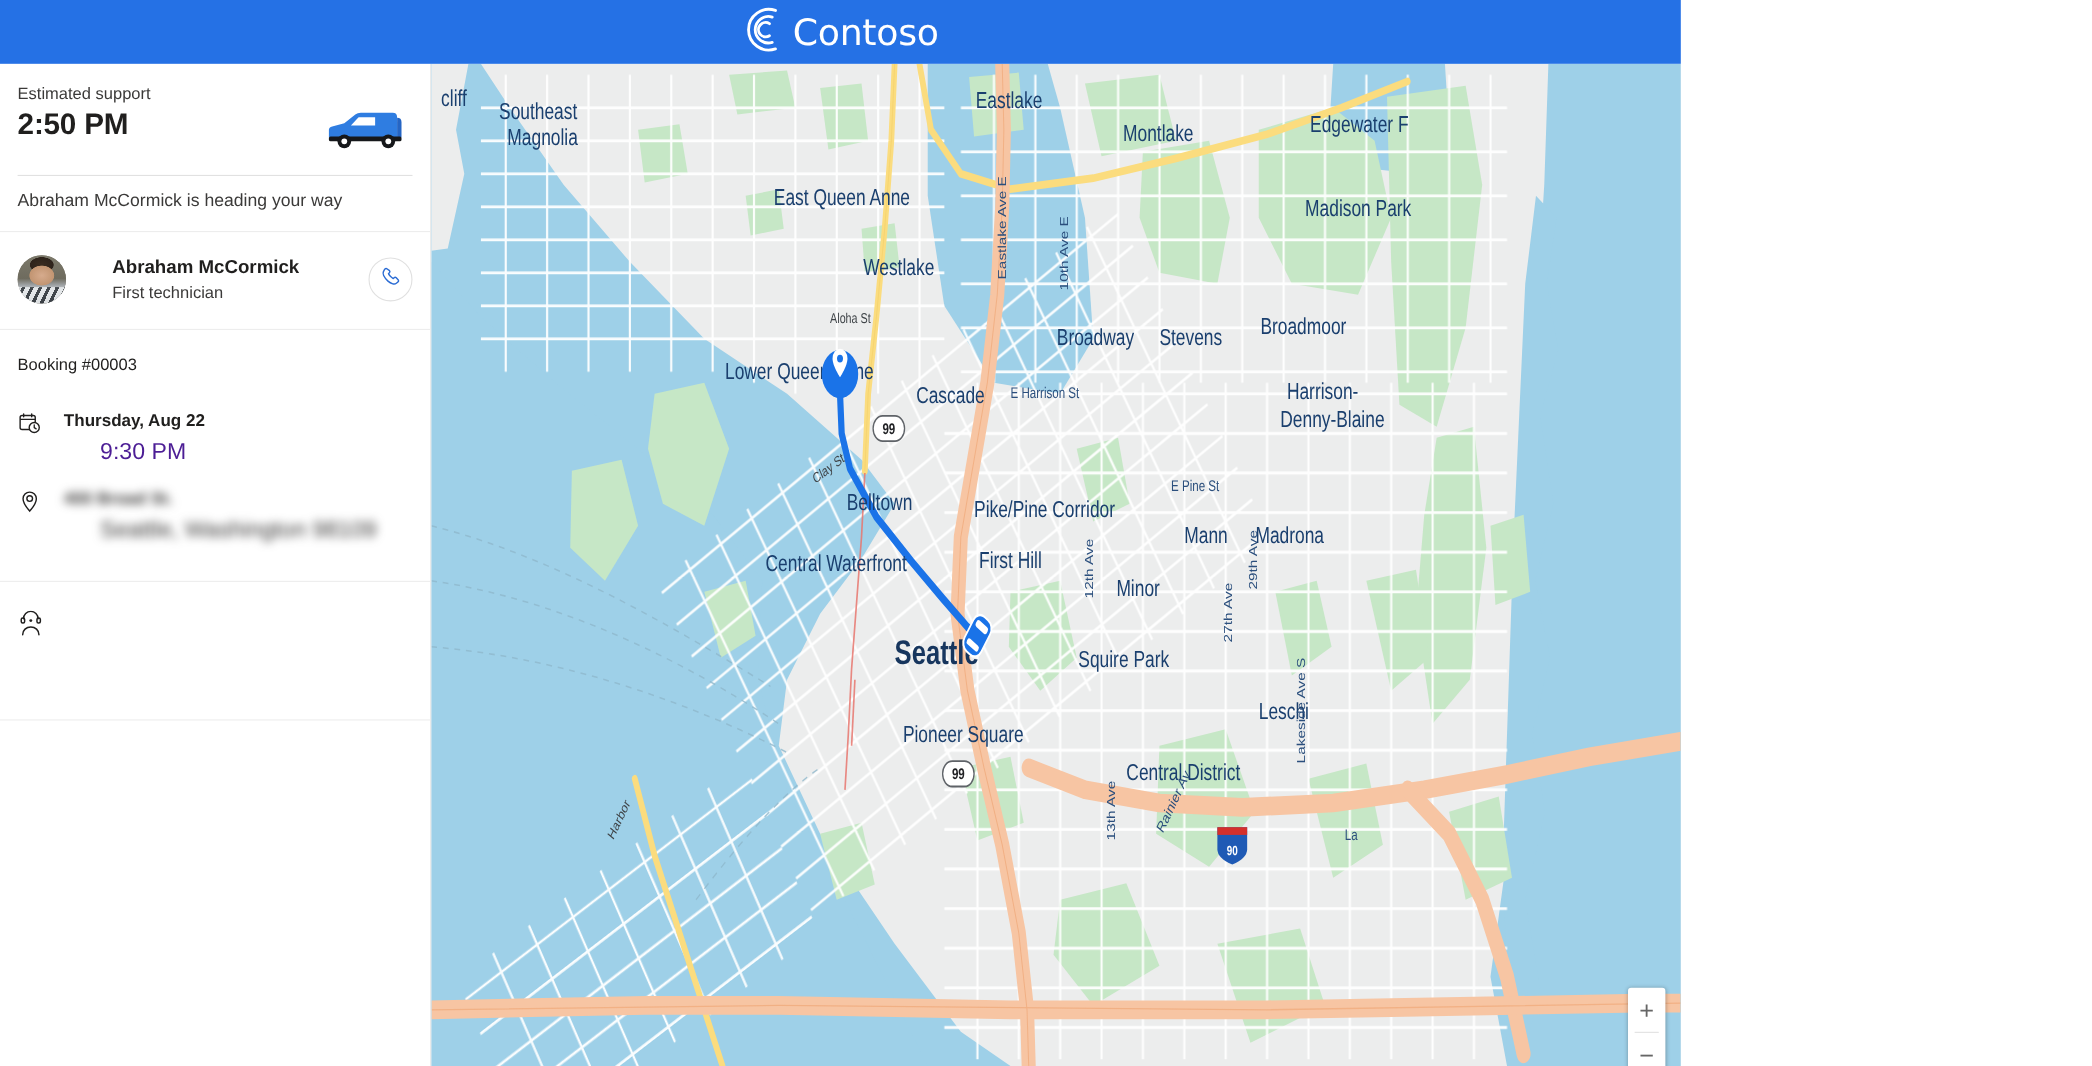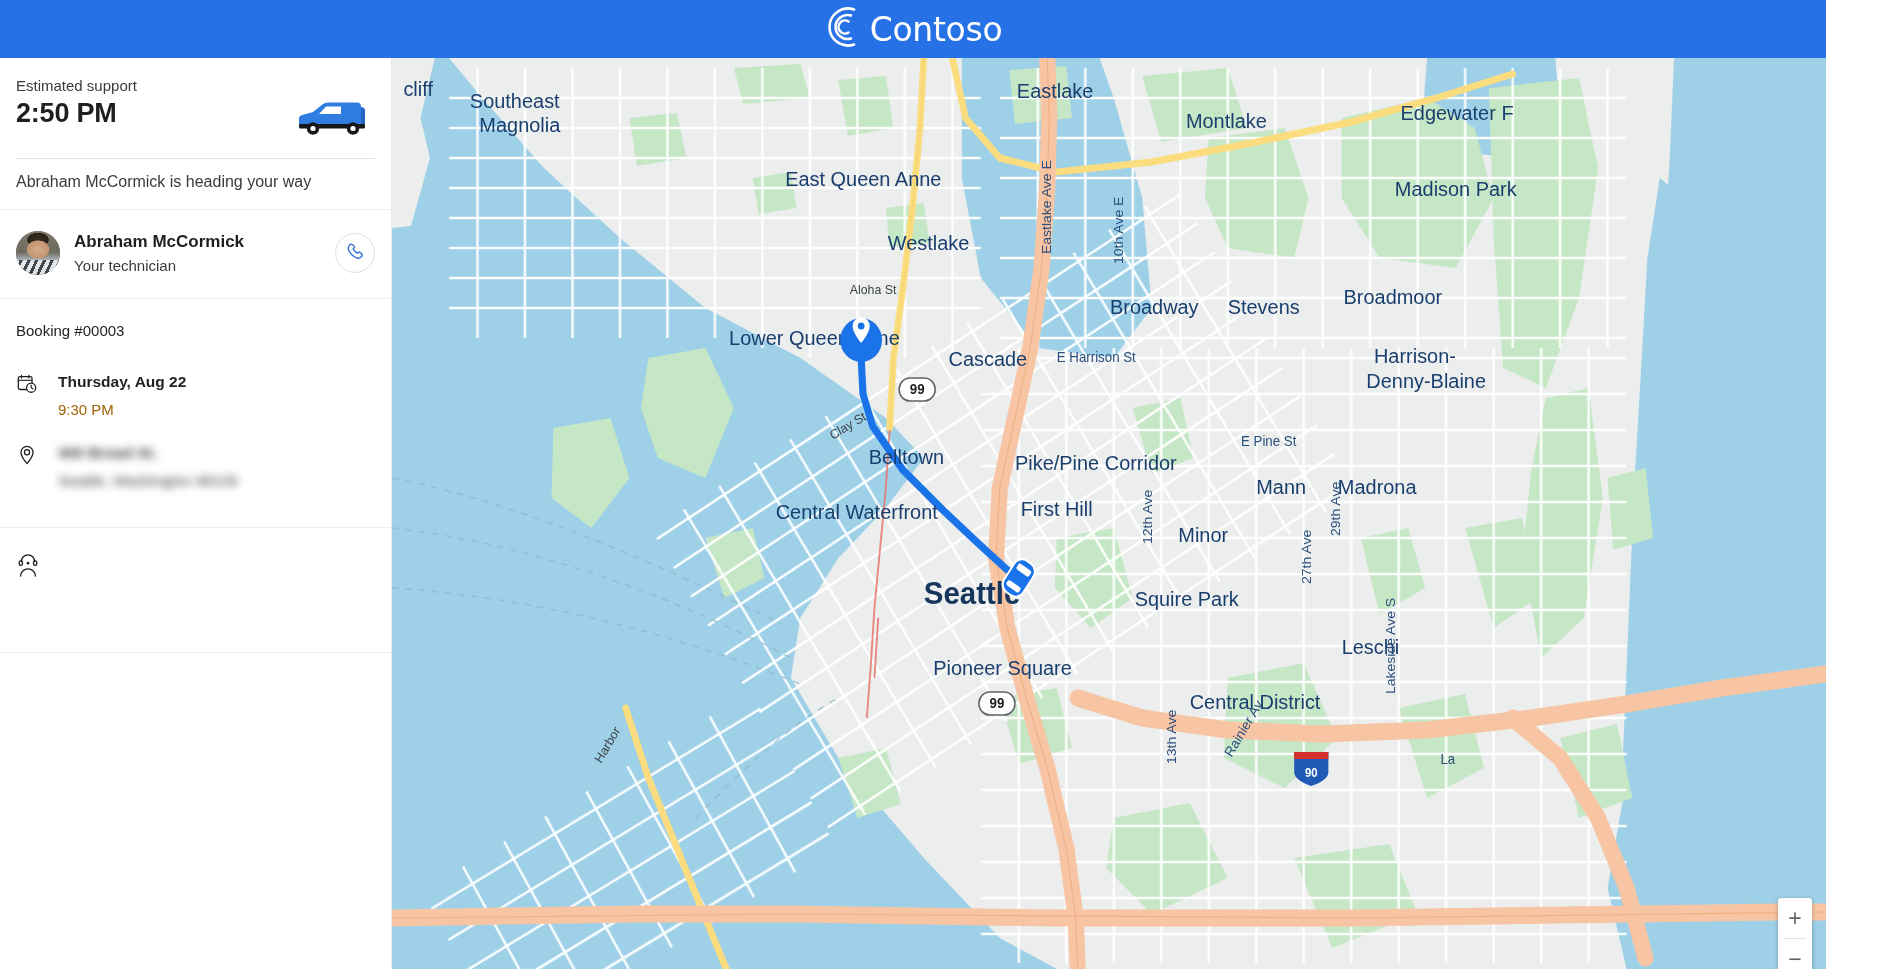--- a/index.html
+++ b/index.html
@@ -2,21 +2,21 @@
 <html><head>
 <meta charset="utf-8">
 <style>
   * { box-sizing: border-box; margin: 0; padding: 0; }
   html, body {
     width: 1902px; height: 969px;
     font-family: "Liberation Sans", sans-serif;
     background: #ffffff;
     overflow: hidden;
   }
-  #app { position: relative; width: 1826px; height: 969px; display: flex; flex-direction: column; }
+  #app { position: relative; width: 1528px; height: 969px; display: flex; flex-direction: column; }
 
   
   .header {
     height: 58px; flex: 0 0 58px;
     background: #2571e5;
     display: flex; align-items: center; justify-content: center;
     position: relative; z-index: 30;
   }
   .logo-wrap { display: flex; align-items: center; gap: 2px; }
   .logo-mark { display: block; }
@@ -41,21 +41,21 @@
   .sect-eta { padding-top: 18px; }
   .eta-label { font-size: 15px; color: #3b3a39; line-height: 20px; }
   .eta-row { display: flex; align-items: flex-start; justify-content: space-between; margin-top: 0; }
   .eta-time { font-size: 27px; font-weight: 700; color: #201f1e; letter-spacing: -0.2px; line-height: 34px; }
   .van { margin-top: 2px; margin-right: 8px; }
   .hr-thin { height: 1px; background: #e1e1e1; margin: 18px 0 0 0; }
   .eta-status { font-size: 16px; color: #3b3a39; padding: 14px 0 18px 0; line-height: 18px; }
 
   .divider { height: 1px; background: #ededed; width: 100%; }
 
-  .tech-row { display: flex; align-items: center; padding: 20px 16px 22px 16px; }
+  .tech-row { display: flex; align-items: center; padding: 20px 16px 22px 16px; gap: 28px; }
   .avatar {
     width: 44px; height: 44px; border-radius: 50%;
     flex: 0 0 44px; overflow: hidden; position: relative;
     background: #6f6a5e;
   }
   .avatar .face {
     position: absolute; left: 0; top: 0; width: 100%; height: 100%;
     background:
       radial-gradient(ellipse 40% 32% at 50% 42%, #d8ab8b 0%, #c49570 62%, rgba(196,149,112,0) 66%),
       radial-gradient(ellipse 34% 22% at 50% 20%, #3a2c20 0%, #2e231a 70%, rgba(46,35,26,0) 74%),
@@ -77,21 +77,21 @@
     flex: 0 0 40px; cursor: pointer;
   }
 
   .booking-block { padding: 22px 16px 8px 16px; }
   .booking-id { font-size: 15px; color: #201f1e; line-height: 20px; }
 
   .info-row { display: flex; align-items: flex-start; padding: 22px 16px 0 16px; }
   .info-ico { width: 28px; flex: 0 0 28px; padding-top: 2px; color: #201f1e; }
   .info-body { flex: 1 1 auto; margin-left: 14px; }
   .info-strong { font-size: 15.5px; font-weight: 700; color: #201f1e; line-height: 21px; }
-  .info-sub { font-size: 15px; color: #a16207; line-height: 21px; margin-top: 7px; }
+  .info-sub { font-size: 21px; color: #4c1d95; line-height: 21px; margin-top: 7px; margin-left: 33px; }
   .redacted { filter: blur(4.2px); color: #3b3a39; user-select: none; }
   .addr-pad { padding-bottom: 36px; }
 
   .contact-row { display: flex; align-items: flex-start; padding: 24px 16px 0 16px; }
   .contact-title { font-size: 16px; font-weight: 700; color: #201f1e; line-height: 22px; }
   .contact-mail {
     display: inline-block; margin-top: 4px;
     font-size: 14.5px; color: #2b6cd4; text-decoration: none; line-height: 20px;
   }
   .bottom-divider { margin-top: 70px; }
@@ -163,21 +163,21 @@
 
       <div class="divider"></div>
 
       <div class="tech-row">
         <div class="avatar">
           <div class="face"></div>
             <div class="stripes"></div>
         </div>
         <div class="tech-meta">
           <div class="tech-name">Abraham McCormick</div>
-          <div class="tech-role">Your technician</div>
+          <div class="tech-role">First technician</div>
         </div>
         <div class="call-btn">
           <span>
             <svg width="21" height="21" viewBox="0 0 24 24" aria-hidden="true">
               <path d="M7.6 3.8 C6.6 3.4 5.6 3.9 5.1 4.8 L4.1 6.7 C3.5 7.9 3.6 9.4 4.3 10.8 C5.4 13 6.9 15 8.8 16.6 C10.3 17.9 12 18.9 13.8 19.5 C15.1 19.9 16.5 19.7 17.5 18.9 L19.1 17.6 C19.9 17 20 15.9 19.3 15.1 L17.4 13.1 C16.8 12.5 15.8 12.5 15.2 13.1 L14.3 14 C13.2 13.4 12.2 12.6 11.3 11.7 C10.5 10.9 9.8 9.9 9.3 8.9 L10.3 7.9 C10.9 7.3 10.9 6.4 10.4 5.8 Z" fill="none" stroke="#2b6cd4" stroke-width="1.5" stroke-linejoin="round"></path>
             </svg>
           </span>
         </div>
       </div>
 

